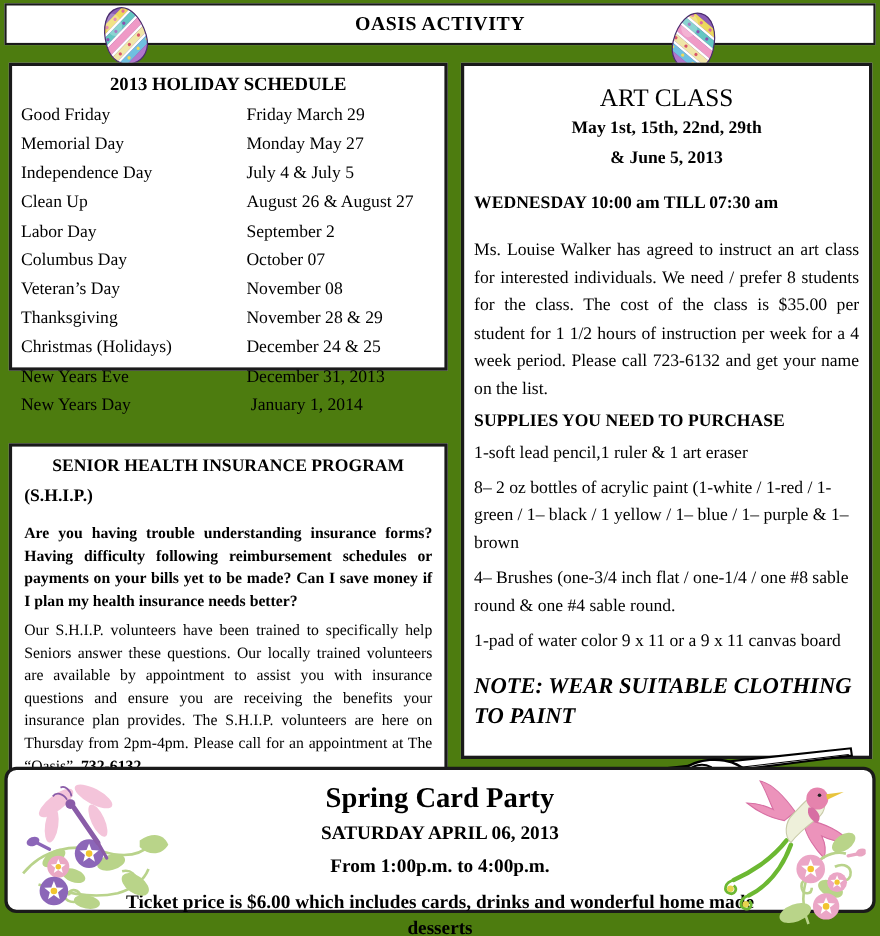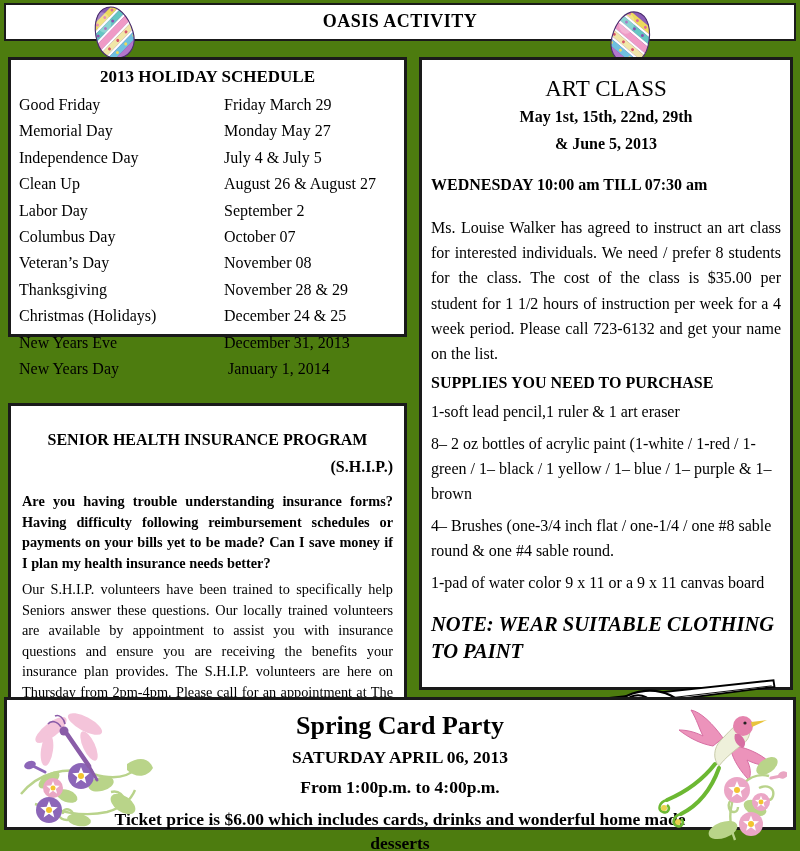--- a/index.html
+++ b/index.html
@@ -15,41 +15,41 @@
   .egg-left  { left:92px;  top:5px;  transform:rotate(-16deg); }
   .egg-right { left:608px; top:10px; transform:rotate(14deg); }
 
   
   .holiday-box { left:8px; top:57px; width:399px; height:280px; }
   .holiday-title { text-align:center; font-weight:bold; font-size:17px; margin-top:7px; }
   .holiday-rows { margin-top:5px; padding-left:8px; }
   .holiday-row { display:grid; grid-template-columns:205px 1fr; font-size:16px; line-height:26.4px; }
 
   
-  .ship-box { left:8px; top:403px; width:399px; height:364px; padding:16px 11px; }
+  .ship-box { left:8px; top:403px; width:399px; height:364px; padding:0 11px; }
   .ship-title { text-align:center; font-weight:bold; font-size:16px; margin-top:9px; }
-  .ship-subtitle { text-align:right; font-weight:bold; font-size:16px; margin-top:9px; }
+  .ship-subtitle { text-align:left; font-weight:bold; font-size:16px; margin-top:9px; }
   .ship-intro { font-weight:bold; font-size:14.3px; line-height:20.5px; text-align:justify; margin-top:15px; }
   .ship-body { font-size:14.3px; line-height:20.6px; text-align:justify; margin-top:6px; }
   .ship-body strong { font-weight:bold; }
 
   
   .art-box { left:419px; top:57px; width:374px; height:633px; padding:0 9px; }
   .art-title { text-align:center; font-weight:normal; font-size:23px; margin-top:16px; }
   .art-dates1 { text-align:center; font-weight:bold; font-size:16px; margin-top:6px; }
   .art-dates2 { text-align:center; font-weight:bold; font-size:16px; margin-top:9px; }
   .art-schedule { font-weight:bold; font-size:16px; margin-top:23px; }
   .art-desc { font-size:16px; line-height:25.2px; text-align:justify; margin-top:21px; }
   .art-supplies-title { font-weight:bold; font-size:16px; margin-top:8px; }
   .supply-item { font-size:16px; line-height:25px; margin-top:7px; }
   .art-note { font-weight:bold; font-size:20.5px; line-height:27px; margin-top:16px;font-style:italic; }
   .brush-art { display:block; margin:2px 0 0 auto; }
 
   
-  .party-box { left:4px; top:697px; width:792px; height:133px; }
+  .party-box { left:4px; top:697px; width:792px; height:133px;border-radius:11px; }
   .party-title { text-align:center; font-weight:bold; font-size:26px; margin-top:11px; }
   .party-date { text-align:center; font-weight:bold; font-size:17.5px; margin-top:6px; }
   .party-time { text-align:center; font-weight:bold; font-size:17.5px; margin-top:9px; }
   .party-ticket { text-align:center; font-weight:bold; font-size:17.5px; margin-top:9px; padding:0 98px; line-height:24px; }
   .decor { position:absolute; }
   .decor-left { left:8px; top:8px; }
   .decor-right { right:6px; top:4px; }
 </style>
 </head>
 <body>

